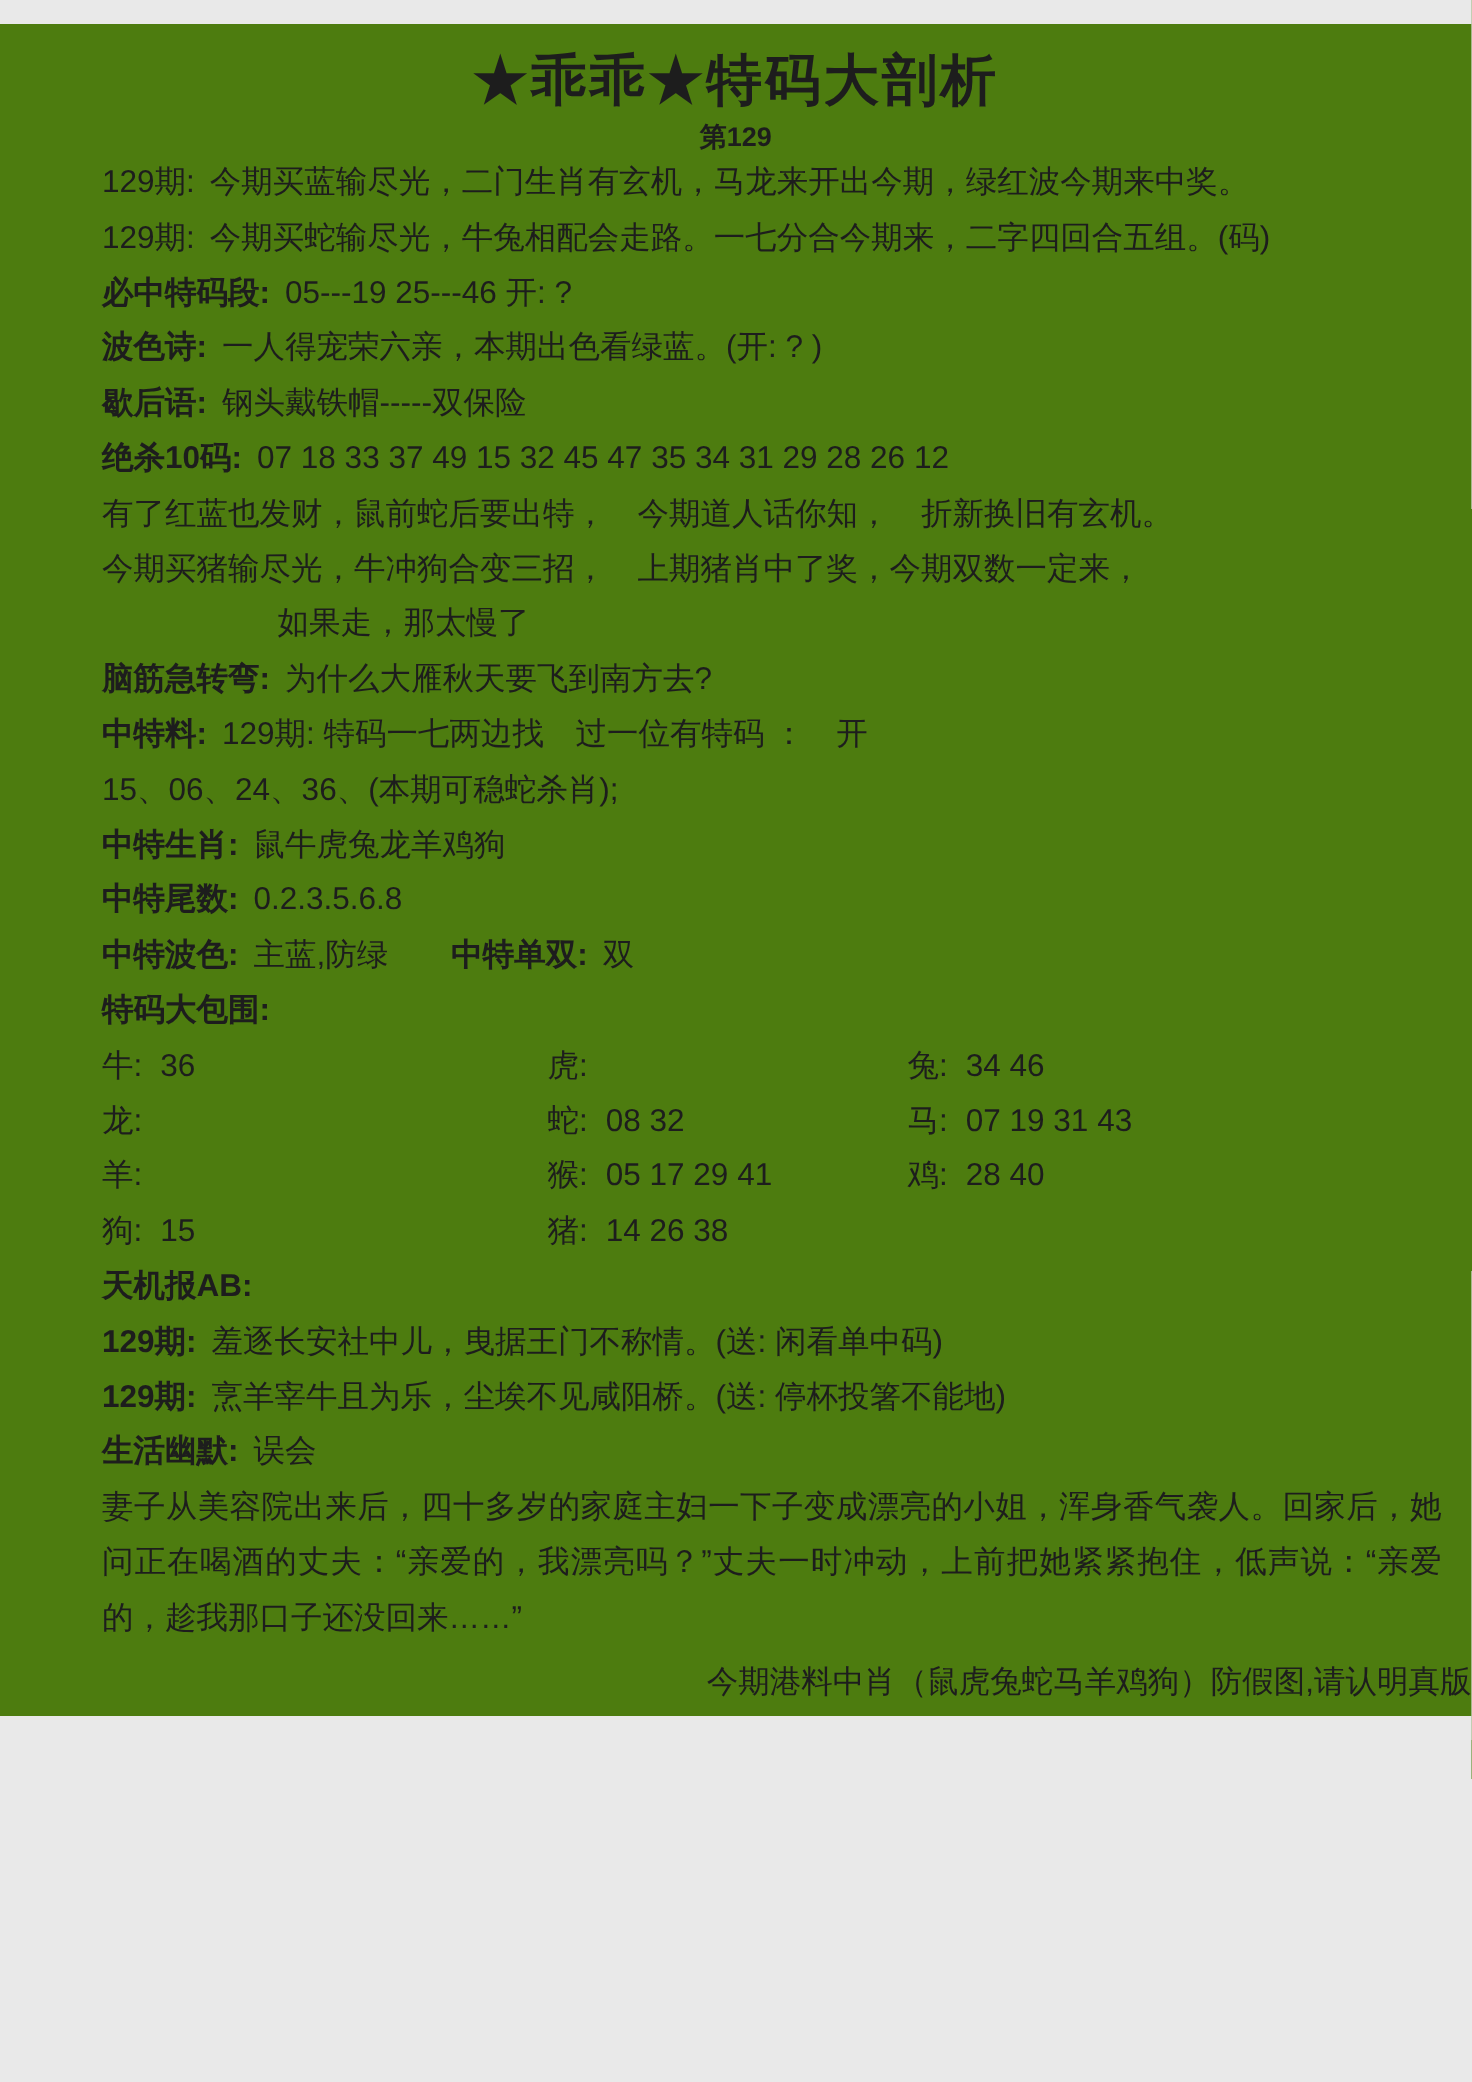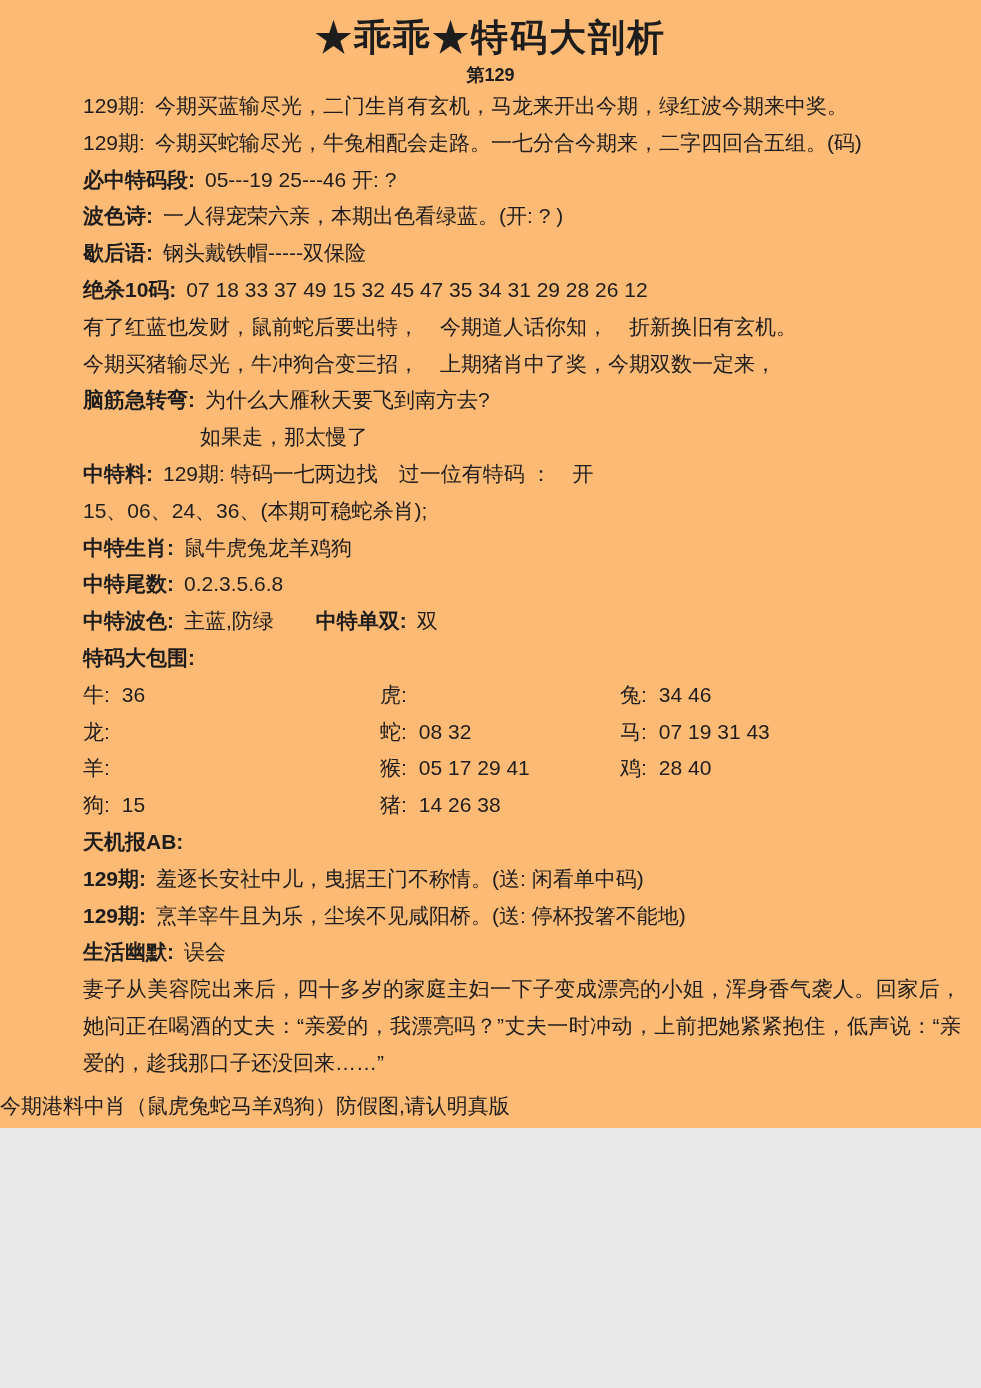--- a/index.html
+++ b/index.html
@@ -1,40 +1,40 @@
 <!DOCTYPE html>
 <html><head>
 <meta charset="utf-8">
 <style>
   html,body { margin:0; padding:0; background:#e9e9e9; }
   .page {
     position:relative;
     width:981px; height:1128px;
-    margin:0 auto;
-    background:#fdba74;
+    margin:16px auto;
+    background:#4d7c0f;
     color:#1d1d1d;
     font-family:"Liberation Sans", sans-serif;
     overflow:hidden;
     box-sizing:border-box;
   }
   .title {
     margin:14px 0 0 0;
     text-align:center;
     font-size:37px;
     line-height:48px;
     font-weight:bold;
     letter-spacing:2px;
   }
   .issue {
     text-align:center;
     font-size:18px;
     line-height:26px;
     font-weight:bold;
   }
-  .body { margin:0;padding-left:15px; }
+  .body { margin:0; }
   .ln {
     margin:0 20px 0 68px;
     font-size:21px;
     line-height:36.8px;
     white-space:nowrap;
   }
   .lbl { font-weight:bold; margin-right:10px; }
   .lbl.n { font-weight:normal; }
   .indent { padding-left:117px; }
   .gap { margin-left:42px; }
@@ -45,21 +45,21 @@
     font-size:21px;
     line-height:36.8px;
   }
   .cell .animal { margin-right:12px; }
   .para {
     margin:0 20px 0 68px;
     font-size:21px;
     line-height:36.8px;
     text-align:justify;
   }
-  .center { text-align:left; margin:0; }
+  .center { text-align:right; margin:0; }
   .notice { font-size:21px; line-height:36.8px; margin-top:6px; }
   .brand  { font-size:23px; line-height:40px; font-weight:bold; }
 </style>
 </head>
 <body>
 
 <div class="page">
 
   <h1 class="title">★乖乖★特码大剖析</h1>
   <div class="issue">第129</div>
@@ -74,23 +74,23 @@
 
     <p class="ln"><span class="lbl">波色诗:</span><span>一人得宠荣六亲，本期出色看绿蓝。(开: ? )</span></p>
 
     <p class="ln"><span class="lbl">歇后语:</span><span>钢头戴铁帽-----双保险</span></p>
 
     <p class="ln"><span class="lbl">绝杀10码:</span><span>07 18 33 37 49 15 32 45 47 35 34 31 29 28 26 12</span></p>
 
     <p class="ln">有了红蓝也发财，鼠前蛇后要出特，　今期道人话你知，　折新换旧有玄机。</p>
     <p class="ln">今期买猪输尽光，牛冲狗合变三招，　上期猪肖中了奖，今期双数一定来，</p>
 
+    <p class="ln indent">如果走，那太慢了</p>
+
     <p class="ln"><span class="lbl">脑筋急转弯:</span><span>为什么大雁秋天要飞到南方去?</span></p>
-
-    <p class="ln indent">如果走，那太慢了</p>
 
     <p class="ln"><span class="lbl">中特料:</span><span>129期: 特码一七两边找　过一位有特码 ：　开</span></p>
 
     <p class="ln">15、06、24、36、(本期可稳蛇杀肖);</p>
 
     <p class="ln"><span class="lbl">中特生肖:</span><span>鼠牛虎兔龙羊鸡狗</span></p>
 
     <p class="ln"><span class="lbl">中特尾数:</span><span>0.2.3.5.6.8</span></p>
 
     <p class="ln"><span class="lbl">中特波色:</span><span>主蓝,防绿</span><span class="lbl gap">中特单双:</span><span>双</span></p>

